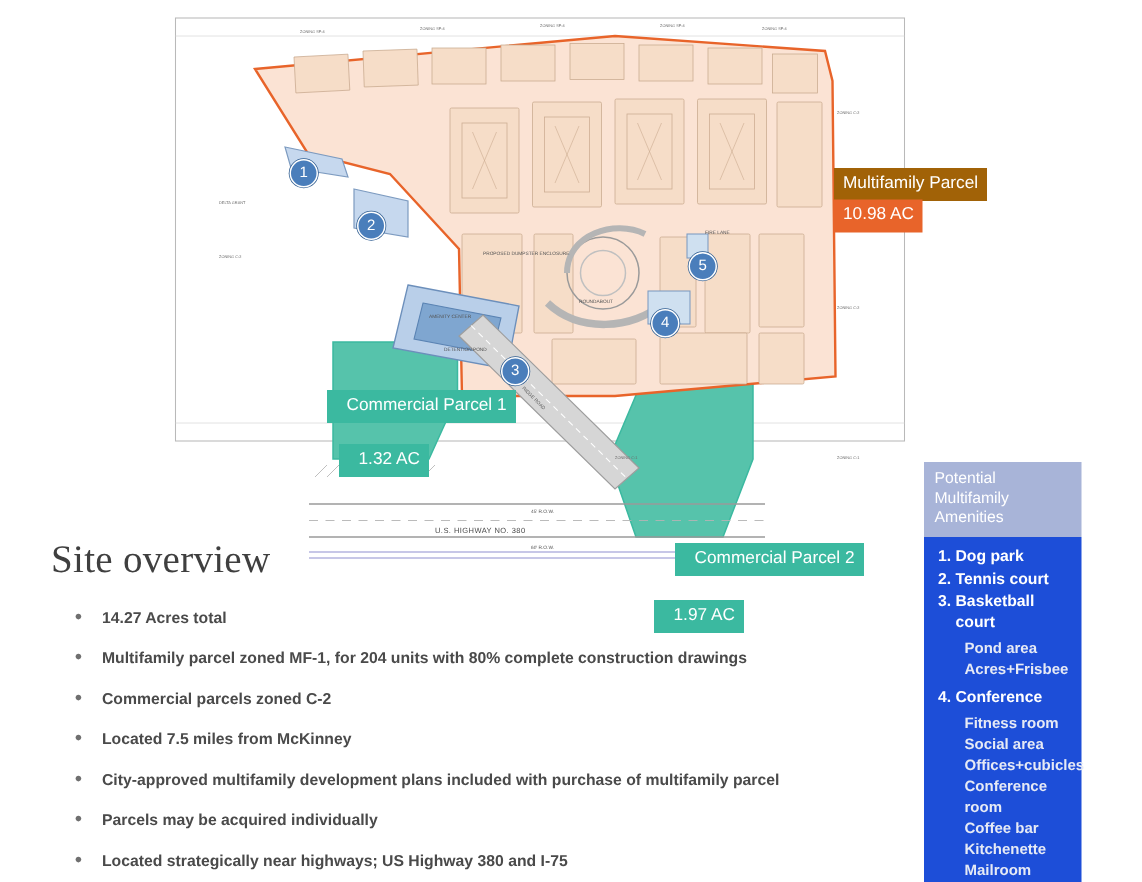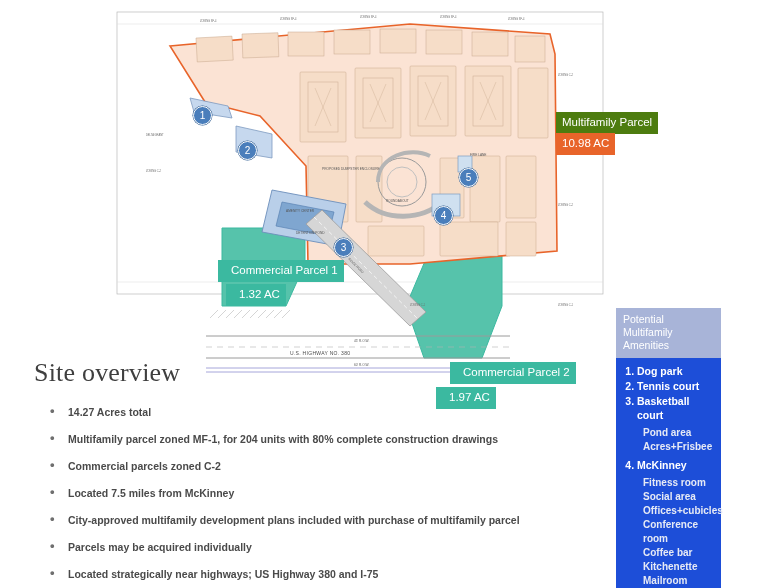--- a/index.html
+++ b/index.html
@@ -33,30 +33,30 @@
     font-size: 11.5px;
     line-height: 15px;
     padding: 3px 6px 4px 6px;
     white-space: nowrap;
   }
   .callout.orange { background: #e8642a; }
   .callout.green  { background: #3bb9a0; padding-left: 13px; }
 
   #mf-label {
     left: 556px; top: 112px;
-    background: #4d7c0f;
+    background: #a16207;
   }
   #mf-value {
     left: 556px; top: 133px;
     background: #e8642a;
   }
   #c1-label { left: 218px; top: 260px; }
-  #c1-value { left: 226px; top: 284px; }
+  #c1-value { left: 226px; top: 296px; }
   #c2-label { left: 450px; top: 362px; }
-  #c2-value { left: 436px; top: 387px; }
+  #c2-value { left: 436px; top: 400px; }
 
   
   .pin {
     position: absolute;
     width: 17px; height: 17px;
     border-radius: 50%;
     background: #4a7ebb;
     color: #fff;
     font-size: 10px;
     line-height: 17px;
@@ -336,21 +336,21 @@
         <span>Tennis court</span>
       </li>
       <li>
         <span>Basketball court</span>
         <ul class="sub">
           <li>Pond area</li>
           <li>Acres+Frisbee</li>
         </ul>
       </li>
       <li>
-        <span>McKinney</span>
+        <span>Conference</span>
         <ul class="sub">
           <li>Fitness room</li>
           <li>Social area</li>
           <li>Offices+cubicles</li>
           <li>Conference room</li>
           <li>Coffee bar</li>
           <li>Kitchenette</li>
           <li>Mailroom</li>
         </ul>
       </li>

